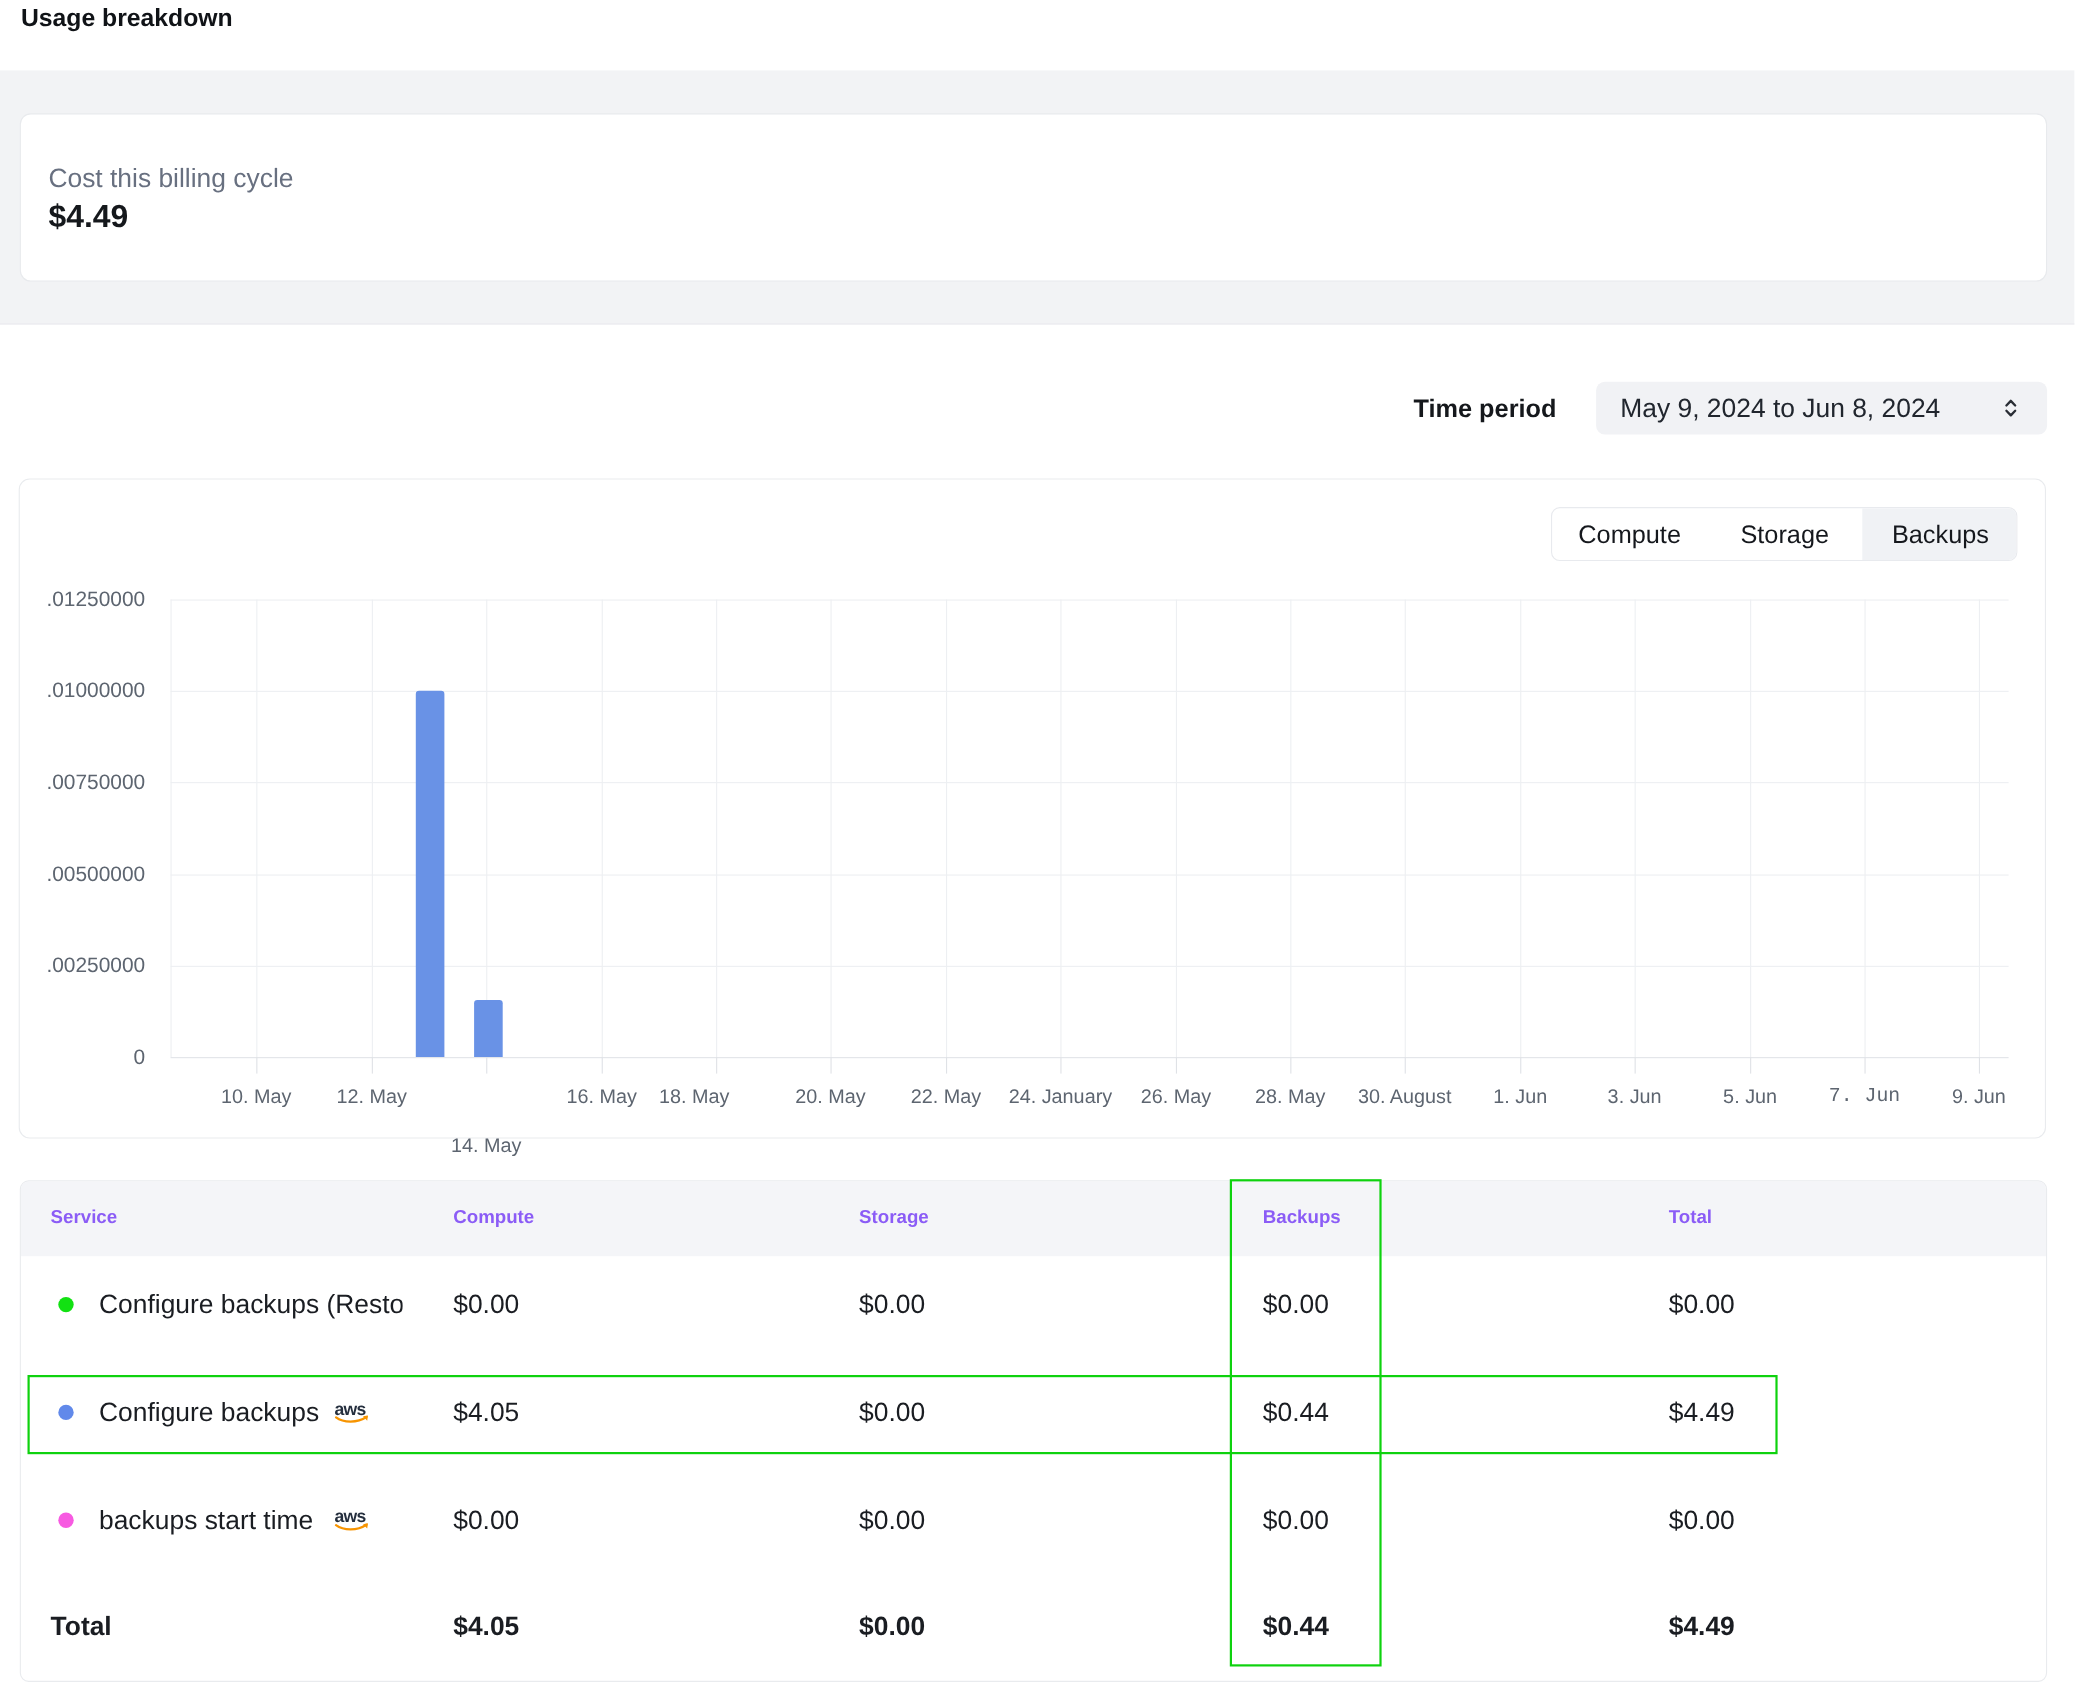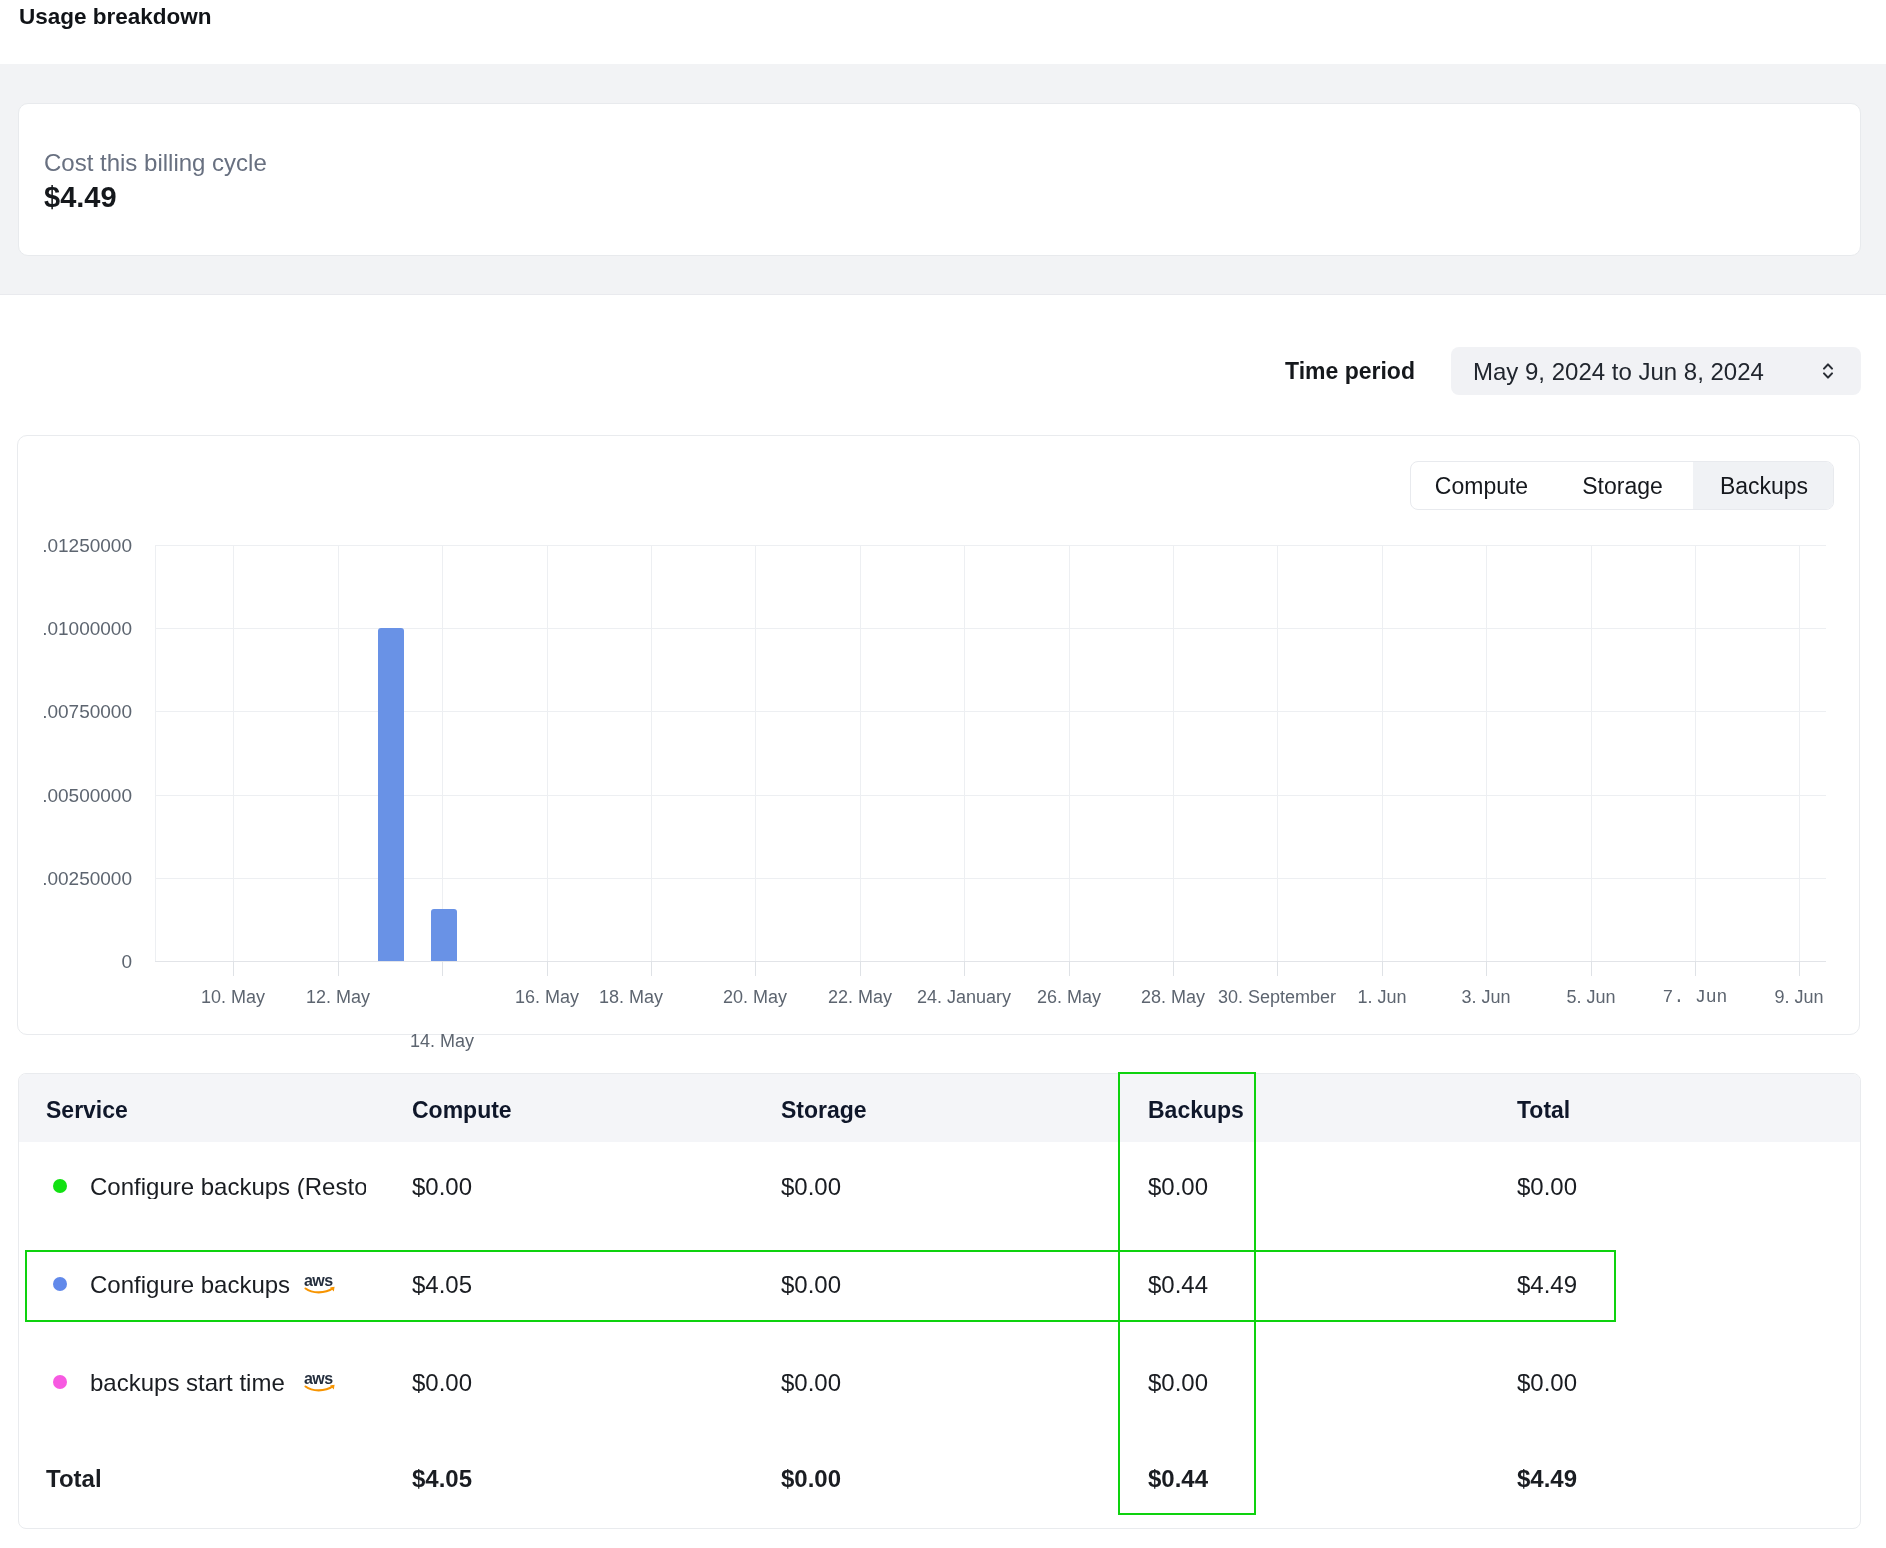--- a/index.html
+++ b/index.html
@@ -3,21 +3,21 @@
 <meta charset="utf-8">
 <style>
 * { margin:0; padding:0; box-sizing:border-box; }
 html,body { width:1886px; height:1548px; background:#fff; font-family:"Liberation Sans", sans-serif; position:relative; overflow:hidden; }
 .abs { position:absolute; }
 .hline { position:absolute; height:1px; background:#edeff2; }
 .vline { position:absolute; width:1px; background:#edeff2; }
 .ylab { position:absolute; right:1754px; width:200px; text-align:right; font-size:19px; color:#5d6570; line-height:19px; }
 .xlab { position:absolute; width:120px; text-align:center; font-size:18px; color:#5d6570; line-height:18px; top:988px; }
 .bar { position:absolute; background:#6992e6; border-radius:3px 3px 0 0; }
-.hcell { position:absolute; font-size:23px; font-weight:700; color:#0f172a; top:1097px; }
+.hcell { position:absolute; font-size:17px; font-weight:700; color:#8b5cf6; top:1097px; }
 .cell { position:absolute; font-size:24px; color:#1a1d22; line-height:24px; }
 .dot { position:absolute; width:14px; height:14px; border-radius:50%; left:53px; }
 .greenbox { position:absolute; border:2px solid #0ed20e; }
 </style>
 </head>
 <body>
 
 <div class="abs" style="left:19px; top:4px; font-size:22.5px; font-weight:700; color:#101317;">Usage breakdown</div>
 
 <div class="abs" style="left:0; top:64px; width:1886px; height:231px; background:#f2f3f5; border-bottom:1px solid #e9eaee;"></div>
@@ -76,21 +76,21 @@
     <div class="vline" style="left:964px; top:961px; height:15px; background:#dfe2e6;"></div>
     <div class="xlab" style="left:904px;">24. January</div>
     <div class="vline" style="left:1069px; top:545px; height:416px;"></div>
     <div class="vline" style="left:1069px; top:961px; height:15px; background:#dfe2e6;"></div>
     <div class="xlab" style="left:1009px;">26. May</div>
     <div class="vline" style="left:1173px; top:545px; height:416px;"></div>
     <div class="vline" style="left:1173px; top:961px; height:15px; background:#dfe2e6;"></div>
     <div class="xlab" style="left:1113px;">28. May</div>
     <div class="vline" style="left:1277px; top:545px; height:416px;"></div>
     <div class="vline" style="left:1277px; top:961px; height:15px; background:#dfe2e6;"></div>
-    <div class="xlab" style="left:1217px;">30. September</div>
+    <div class="xlab" style="left:1217px;">30. August</div>
     <div class="vline" style="left:1382px; top:545px; height:416px;"></div>
     <div class="vline" style="left:1382px; top:961px; height:15px; background:#dfe2e6;"></div>
     <div class="xlab" style="left:1322px;">1. Jun</div>
     <div class="vline" style="left:1486px; top:545px; height:416px;"></div>
     <div class="vline" style="left:1486px; top:961px; height:15px; background:#dfe2e6;"></div>
     <div class="xlab" style="left:1426px;">3. Jun</div>
     <div class="vline" style="left:1591px; top:545px; height:416px;"></div>
     <div class="vline" style="left:1591px; top:961px; height:15px; background:#dfe2e6;"></div>
     <div class="xlab" style="left:1531px;">5. Jun</div>
     <div class="vline" style="left:1695px; top:545px; height:416px;"></div>

